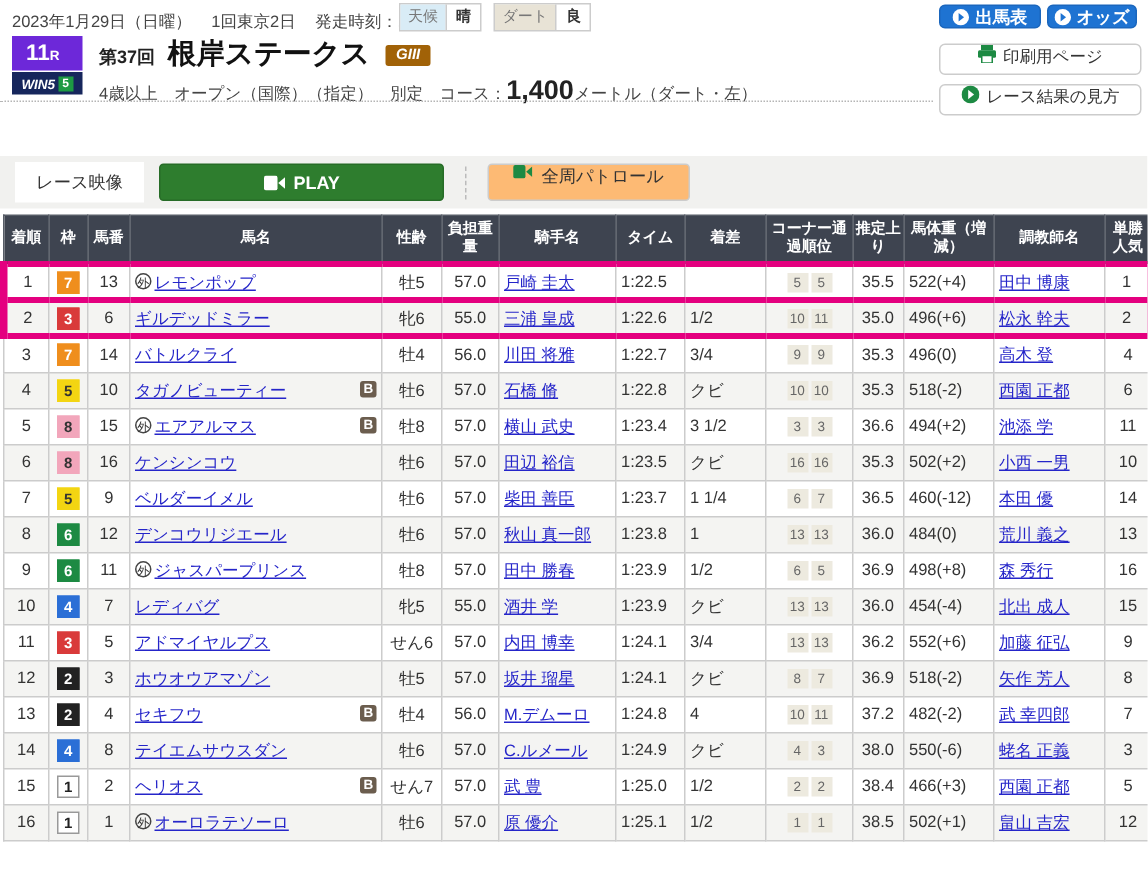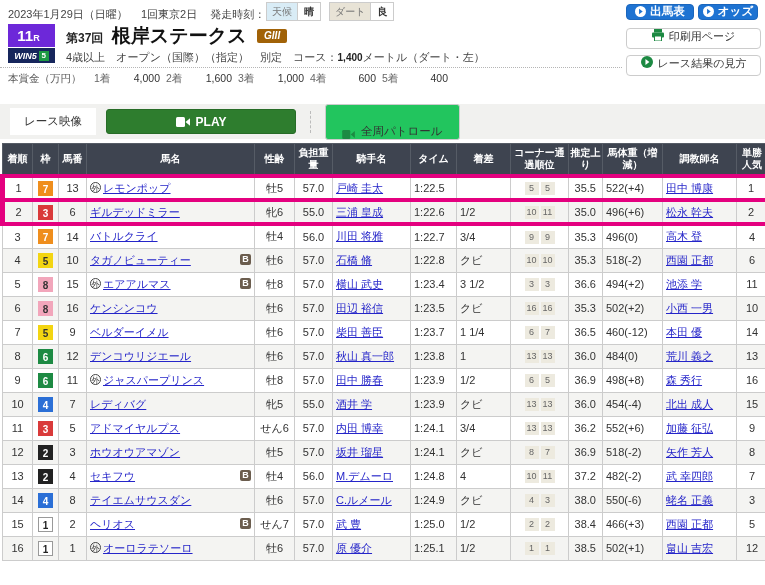--- a/index.html
+++ b/index.html
@@ -40,40 +40,40 @@
   .win5 .w { font-style:italic; font-weight:bold; font-size:9px; letter-spacing:0; }
   .win5 .n { background:#1d9a43; color:#fff; font-size:8px; font-weight:bold; width:10px; height:10px;
     line-height:10px; text-align:center; }
   .title-line { position:absolute; top:0; left:58px; white-space:nowrap; }
   .title-line .kai { font-size:12px; font-weight:bold; color:#222; }
   .title-line .ttl { font-size:19px; font-weight:bold; color:#111; margin-left:4px; }
   .grade { display:inline-block; background:#a16207; color:#fff; font-size:10px; font-weight:bold;
     font-style:italic; padding:1px 7px 2px; border-radius:2px; margin-left:6px; vertical-align:3px; }
   .cond-line { position:absolute; top:27px; left:58px; font-size:11px; color:#444; white-space:nowrap; }
   .cond-line .gap { margin-left:8px; }
-  .course-val { font-size:10px; font-weight:bold; color:#222; }
+  .course-val { font-size:18px; font-weight:bold; color:#222; }
   .dotline { position:absolute; top:67px; left:0; width:622px; border-top:1px dotted #b5b5b5; }
 
   
   .prize { position:absolute; top:71px; left:8px; font-size:10.5px; color:#555; line-height:15px; }
   .prize .row { white-space:nowrap; }
   .prize .plabel { display:inline-block; width:80px; }
   .prize .rank { display:inline-block; width:26px; margin-left:6px; color:#666; }
   .prize .amt { display:inline-block; width:40px; text-align:right; color:#333; }
 
   
   .video-bar { position:absolute; top:104px; left:0; width:765px; height:35px; background:#f1f1ef;
     display:flex; align-items:center; padding:0 10px; gap:10px; }
   .v-label { background:#fff; font-size:11.5px; color:#333; padding:6px 14px; }
   .btn-play { background:#2e7d2e; border:1px solid #276c27; color:#fff; font-weight:bold; font-size:12px;
     width:190px; height:25px; border-radius:3px; display:flex; align-items:center; justify-content:center;
     gap:6px; cursor:pointer; }
   .vsep { width:0; height:22px; border-left:1px dashed #bbb; margin:0 4px; }
-  .btn-vid { background:#22c55e; border:1px solid #ccc; border-radius:3px; font-size:11.5px; color:#333;
-    height:36px; padding:0 16px; display:flex; align-items:flex-end; gap:6px; cursor:pointer; }
+  .btn-vid { background:#fdba74; border:1px solid #ccc; border-radius:3px; font-size:11.5px; color:#333;
+    height:25px; padding:0 16px; display:flex; align-items:flex-start; gap:6px; cursor:pointer; }
 
   
   table.results { position:absolute; top:143px; left:0; width:765px; border-collapse:collapse;
     table-layout:fixed; font-size:11px; }
   .results th { background:#3e4450; color:#fff; font-size:10px; font-weight:bold; line-height:1.2;
     padding:3px 1px; border:1px solid #565c66; border-bottom:3px solid #3a0a3f; }
   .results td { border:1px solid #ccc; padding:2px 3px; height:24px; color:#333; background:#fff; }
   .results tr.alt td { background:#f4f4f2; }
   .results tr.hl td { border-top:4px solid #e4007f; border-bottom:4px solid #e4007f; }
   .results tr.hl td:first-child { border-left:5px solid #e4007f; }
@@ -156,23 +156,20 @@
     </div>
     <div class="cond-line">
       <span>4歳以上　オープン（国際）（指定）</span>
       <span class="gap">別定</span>
       <span class="gap">コース：</span><span class="course-val">1,400</span><span>メートル（ダート・左）</span>
     </div>
   </div>
   <div class="dotline"></div>
 
   <div class="prize">
-    <div class="row">
-      <span class="plabel">本賞金（万円）</span><span class="rank">1着</span><span class="amt">4,000</span><span class="rank">2着</span><span class="amt">1,600</span><span class="rank">3着</span><span class="amt">1,000</span><span class="rank">4着</span><span class="amt">600</span><span class="rank">5着</span><span class="amt">400</span>
-    </div>
   </div>
 
   <div class="video-bar">
     <span class="v-label">レース映像</span>
     <button class="btn-play">
       <span class="ico"><svg width="14" height="10" viewBox="0 0 14 10">
             <rect width="9" height="10" rx="1.5" fill="#fff"></rect>
             <path d="M9.5 5 L14 1.2 V8.8 Z" fill="#fff"></path>
           </svg></span>
       <span>PLAY</span>

